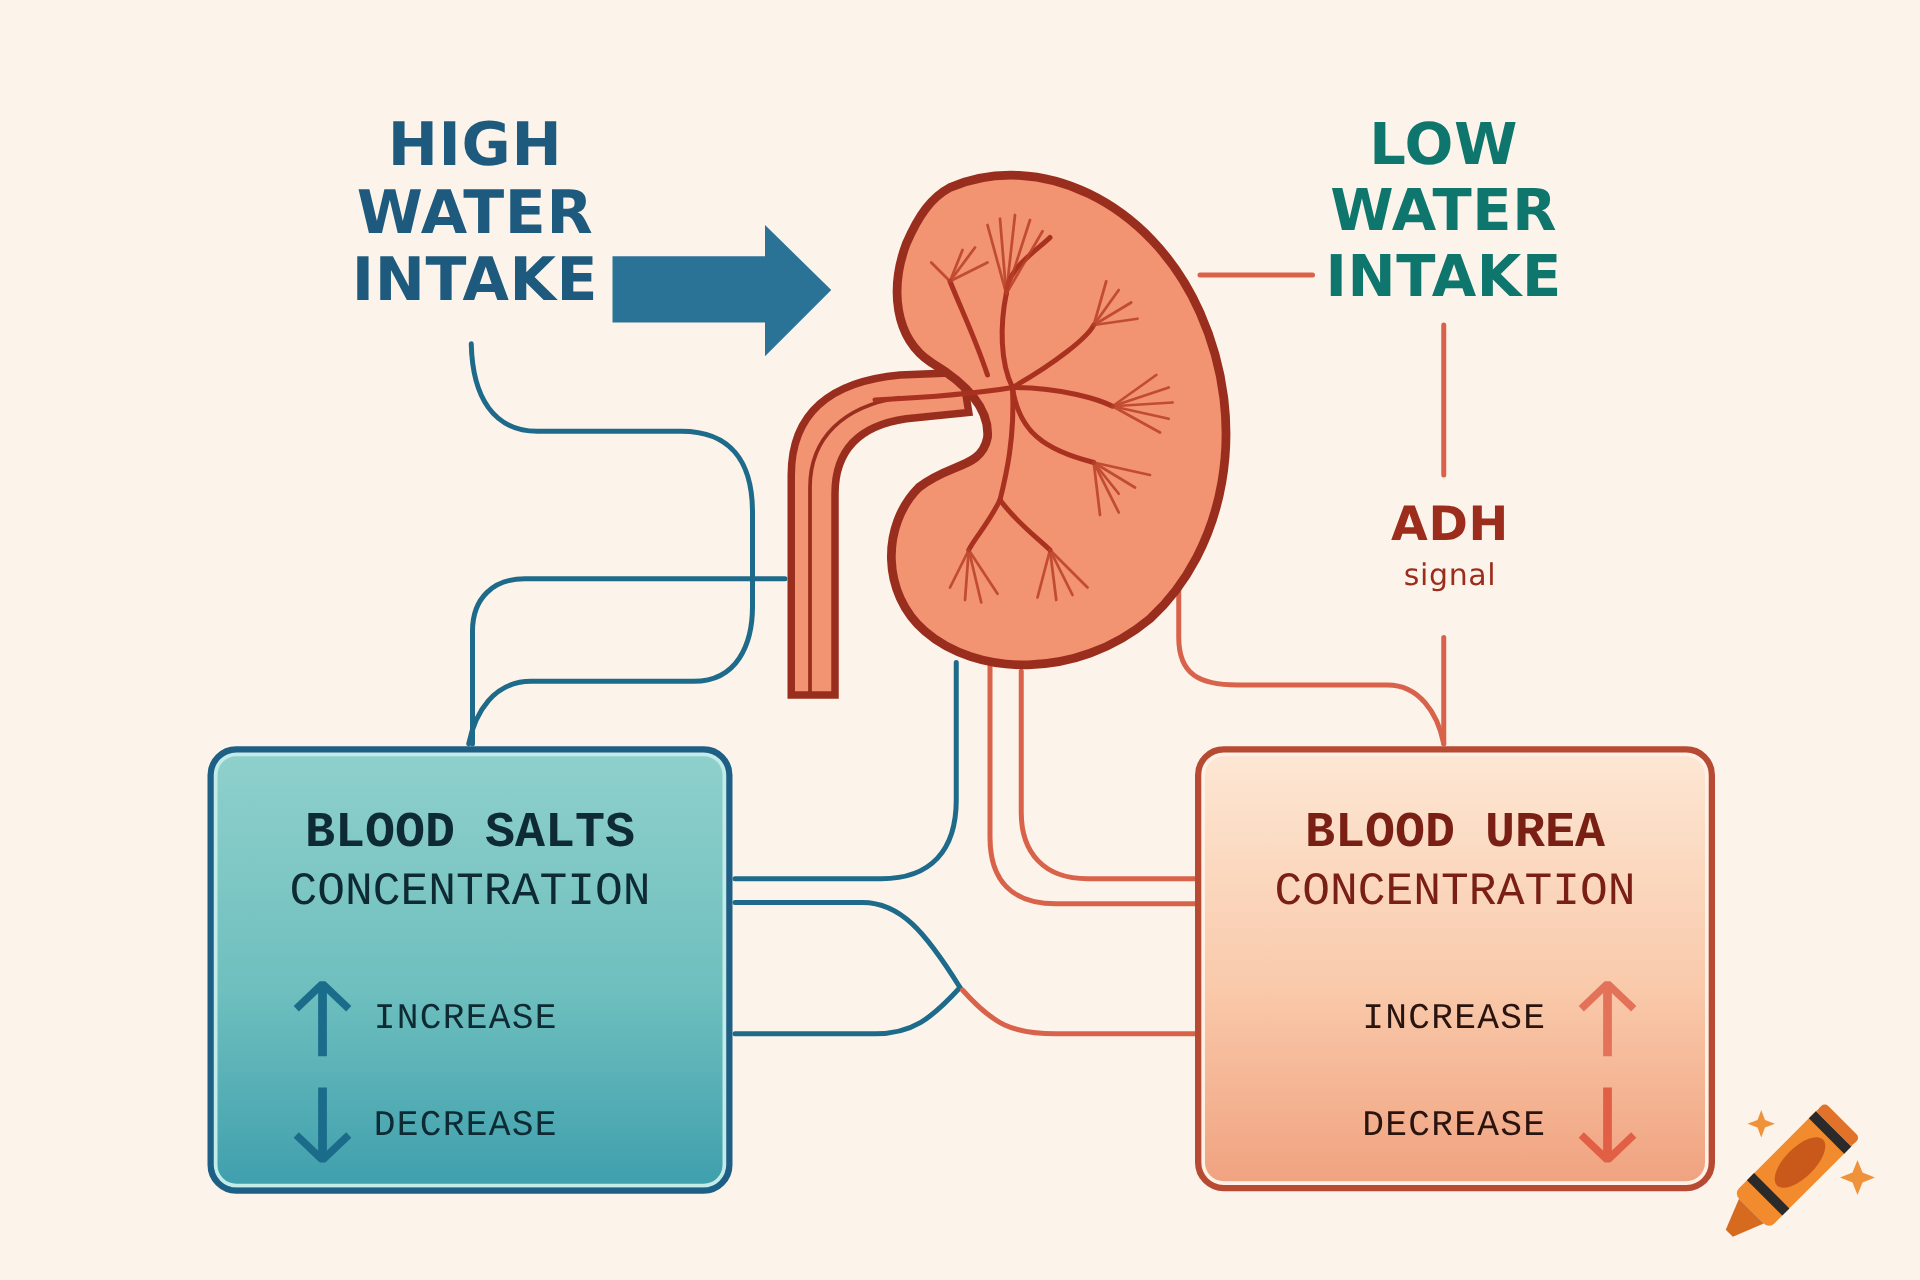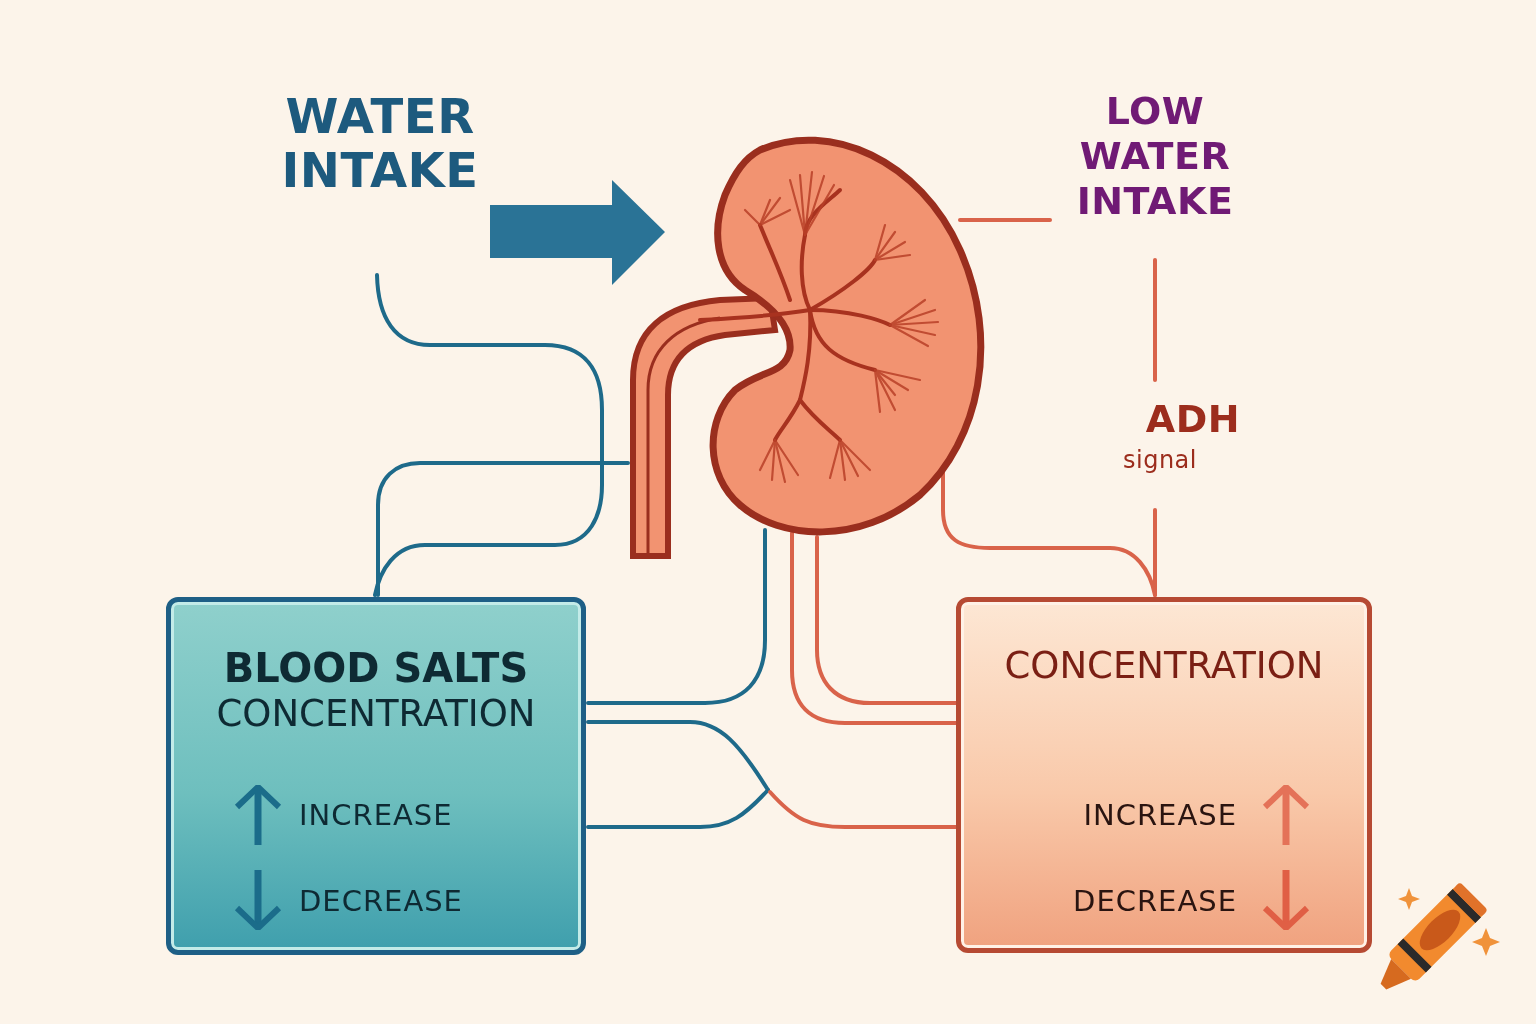--- a/index.html
+++ b/index.html
@@ -10,28 +10,28 @@
     position: relative;
   }
   .layer { position: absolute; left: 0; top: 0; width: 1536px; height: 1024px; }
   .label {
     position: absolute; text-align: center; font-weight: bold;
     letter-spacing: 0.5px; line-height: 1.0;
   }
   .label .line { display: block; }
   #high-label { left: 250px; top: 92px; width: 260px; font-size: 48px; color: #1d5a7e; }
   #high-label .line { margin-bottom: 6px; }
-  #low-label { left: 1040px; top: 92px; width: 230px; font-size: 38px; color: #701a75; }
+  #low-label { left: 1040px; top: 92px; width: 230px; font-size: 46px; color: #0f766e; }
   #low-label .line { margin-bottom: 7px; }
   #adh-label { left: 1080px; top: 400px; width: 160px; color: #9c2d1d; }
-  #adh-label .adh { font-size: 38px; font-weight: bold; display: block; text-align: right; }
+  #adh-label .adh { font-size: 38px; font-weight: bold; display: block; }
   #adh-label .sig { font-size: 24px; font-weight: normal; display: block; margin-top: 10px; }
 
   .box {
-    position: absolute; border-radius: 12px; box-sizing: border-box;
+    position: absolute; border-radius: 23px; box-sizing: border-box; font-family: Liberation Mono, monospace;
   }
   #salts-box {
     left: 166px; top: 597px; width: 420px; height: 358px;
     background: linear-gradient(to bottom, #8fd0cc 0%, #6ebfbe 55%, #3f9fad 100%);
     border: 5px solid #1e5f86;
     box-shadow: inset 0 0 0 3px #c3ebe8;
   }
   #urea-box {
     left: 956px; top: 597px; width: 416px; height: 356px;
     background: linear-gradient(to bottom, #fde7d4 0%, #f9c9aa 55%, #f0a27f 100%);
@@ -146,20 +146,21 @@
     <polygon points="-55,-14 -80,-4 -80,4 -55,14" fill="#d66a1f"></polygon>
     <rect x="38" y="-20" width="10" height="40" rx="4" fill="#e0722a"></rect>
   </g>
   <g fill="#f0923a">
     <path d="M1406,896 l3,-8 l3,8 l8,3 l-8,3 l-3,8 l-3,-8 l-8,-3 z"></path>
     <path d="M1482,938 l4,-10 l4,10 l10,4 l-10,4 l-4,10 l-4,-10 l-10,-4 z"></path>
   </g>
 </svg>
 
 <div class="label" id="high-label">
+  <span class="line">HIGH</span>
   <span class="line">WATER</span>
   <span class="line">INTAKE</span>
 </div>
 
 <div class="label" id="low-label">
   <span class="line">LOW</span>
   <span class="line">WATER</span>
   <span class="line">INTAKE</span>
 </div>
 
@@ -180,20 +181,21 @@
   <div class="row inc">INCREASE</div>
   <svg class="arrow-icon" style="left:62px;top:266px" width="50" height="62" viewBox="0 0 50 62">
     <line x1="25" y1="2" x2="25" y2="58" stroke="#1b6c8a" stroke-width="7"></line>
     <polyline points="4,40 25,60 46,40" fill="none" stroke="#1b6c8a" stroke-width="6" stroke-linejoin="round"></polyline>
   </svg>
   <div class="row dec">DECREASE</div>
 </div>
 
 <div class="box" id="urea-box">
   <div class="box-title">
+    <span class="t1">BLOOD UREA</span>
     <span class="t2">CONCENTRATION</span>
   </div>
   <div class="row inc">INCREASE</div>
   <svg class="arrow-icon" style="left:300px;top:183px" width="50" height="62" viewBox="0 0 50 62">
     <polyline points="4,22 25,2 46,22" fill="none" stroke="#e47258" stroke-width="6" stroke-linejoin="round"></polyline>
     <line x1="25" y1="4" x2="25" y2="60" stroke="#e47258" stroke-width="7"></line>
   </svg>
   <div class="row dec">DECREASE</div>
   <svg class="arrow-icon" style="left:300px;top:266px" width="50" height="62" viewBox="0 0 50 62">
     <line x1="25" y1="2" x2="25" y2="58" stroke="#e05f45" stroke-width="7"></line>

